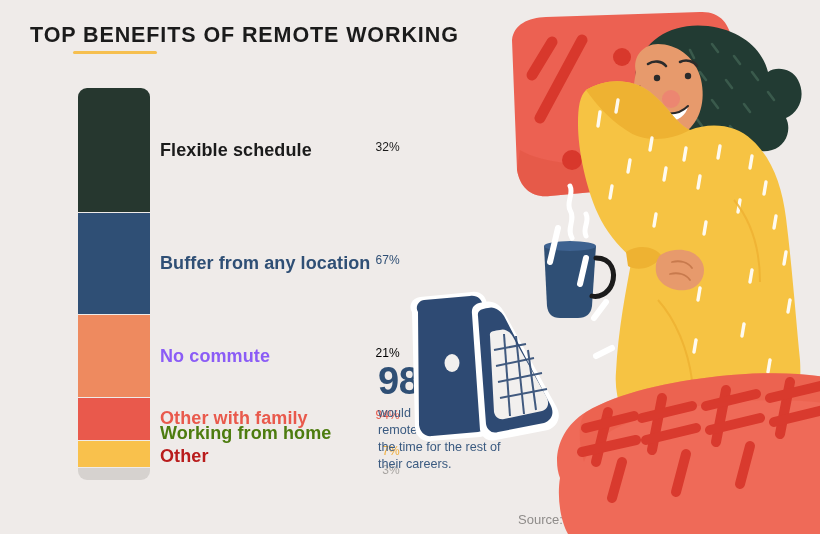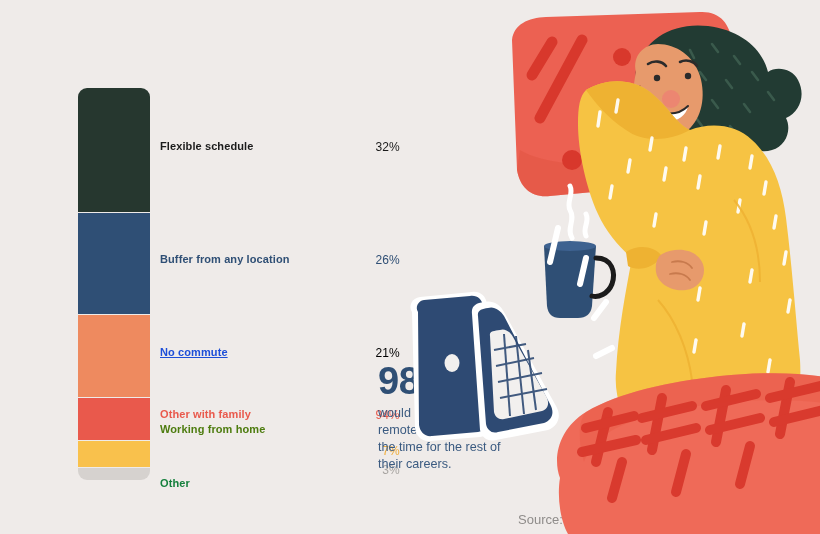--- a/index.html
+++ b/index.html
@@ -78,21 +78,21 @@
     text-align: right;
     font-family: "Liberation Sans", sans-serif;
     font-size: 12px;
     font-weight: normal;
     letter-spacing: 0.2px;
   }
   .cat-label {
     position: absolute;
     left: 160px;
     font-family: "Liberation Sans", sans-serif;
-    font-size: 11px;
+    font-size: 18px;
     font-weight: bold;
     letter-spacing: 0.1px;
     white-space: nowrap;
   }
 
   
   #stat-block {
     position: absolute;
     left: 378px;
     top: 362px;
@@ -139,43 +139,47 @@
     top: 0;
     width: 420px;
     height: 534px;
   }
 </style>
 </head>
 <body>
 
 <div id="infographic">
 
+  <div id="title-block">
+    <h1 id="page-title">TOP BENEFITS OF REMOTE WORKING</h1>
+    <div id="title-underline" style="background: rgb(246, 191, 79);"></div>
+  </div>
 
   <div id="chart-area">
     <div id="stacked-bar">
         <div class="bar-seg" title="Flexible schedule 32%" style="height: 125.44px; background: rgb(38, 55, 47);"></div>
         <div class="bar-seg" title="Working from any location 26%" style="height: 101.92px; background: rgb(47, 79, 117);"></div>
         <div class="bar-seg" title="No commute 21%" style="height: 82.32px; background: rgb(238, 138, 95);"></div>
         <div class="bar-seg" title="Time with family 11%" style="height: 43.12px; background: rgb(233, 89, 76);"></div>
         <div class="bar-seg" title="Working from home 7%" style="height: 27.44px; background: rgb(249, 193, 76);"></div>
         <div class="bar-seg" title="Other 3%" style="height: 11.76px; background: rgb(214, 210, 207);"></div>
       </div>
     <div id="chart-labels">
         <div class="pct-label" style="top: 139.72px; color: rgb(27, 27, 27);">32%</div>
         <div class="cat-label" style="top: 139.72px; color: rgb(27, 27, 27);">Flexible schedule</div>
-        <div class="pct-label" style="top: 253.4px; color: rgb(47, 79, 117);">26%</div>
+        <div class="pct-label" style="top: 253.4px; color: rgb(47, 79, 117);">67%</div>
         <div class="cat-label" style="top: 253.4px; color: rgb(47, 79, 117);">Buffer from any location</div>
         <div class="pct-label" style="top: 345.52px; color: #000000;">21%</div>
-        <div class="cat-label" style="top: 345.52px; color: #1d4ed8; text-decoration: underline;">No commute</div>
+        <div class="cat-label" style="top: 345.52px; color: #8b5cf6;">No commute</div>
         <div class="pct-label" style="top: 408.24px; color: rgb(233, 89, 76);">94%</div>
         <div class="cat-label" style="top: 408.24px; color: rgb(233, 89, 76);">Other with family</div>
         <div class="pct-label" style="top: 443.52px; color: rgb(240, 173, 56);">7%</div>
         <div class="cat-label" style="top: 423px; color: #4d7c0f;">Working from home</div>
         <div class="pct-label" style="top: 463.12px; color: rgb(168, 165, 162);">3%</div>
-        <div class="cat-label" style="top: 477px; color: #15803d;">Other</div>
+        <div class="cat-label" style="top: 446px; color: #b91c1c;">Other</div>
       </div>
   </div>
 
   <div id="stat-block">
     <div id="stat-number">98%</div>
     <p id="stat-text">would like to work remotely at least some of the time for the rest of their careers.</p>
   </div>
 
   <div id="source-row">
     <span id="source-text">Source: Buffer – State of Remote Report</span>

